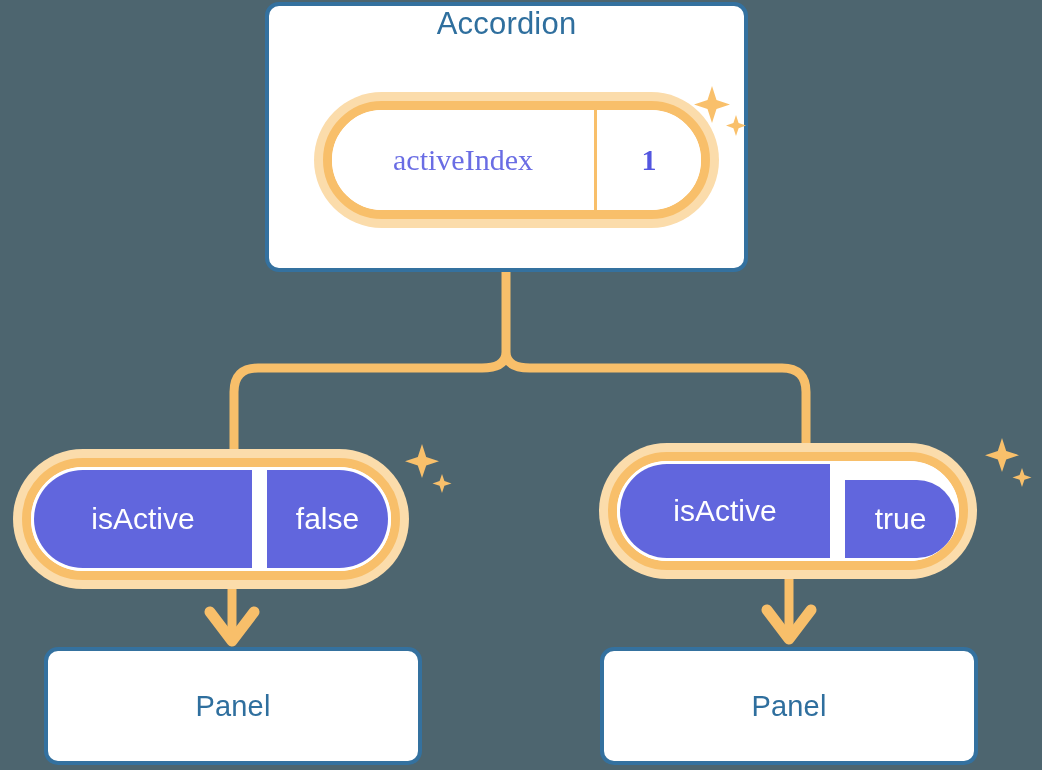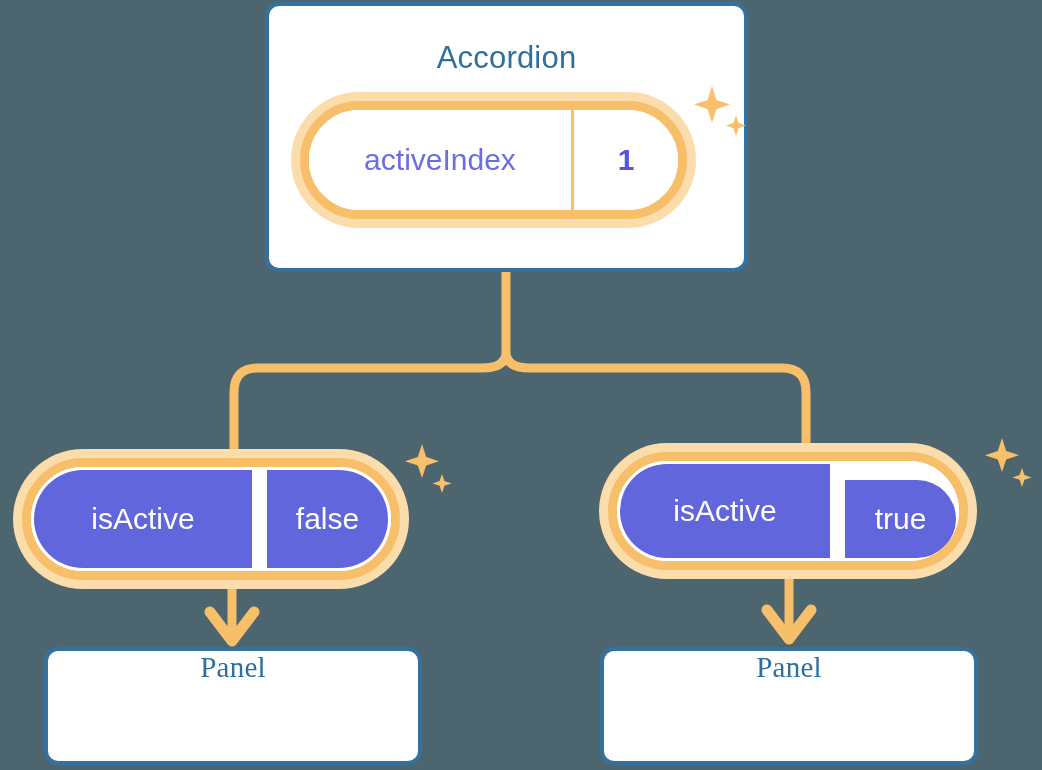--- a/index.html
+++ b/index.html
@@ -51,29 +51,28 @@
     white-space: nowrap;
   }
 
   #card-accordion {
     left: 265px;
     top: 2px;
     width: 483px;
     height: 270px;
   }
   #card-accordion .card-title {
-    margin-top: 34px;
   }
 
   .panel-card {
     width: 378px;
     height: 118px;
     display: flex;
+    align-items: center;
     justify-content: center;
-    font-family: Liberation Serif, serif;
   }
   #card-panel-left  { left: 44px;  top: 647px; }
   #card-panel-right { left: 600px; top: 647px; }
   .panel-card .card-title { font-size: 29px; }
 
   
   .pill {
     position: absolute;
     z-index: 3;
     display: inline-flex;
@@ -139,24 +138,25 @@
   }
   .pill-solid .pill-val {
     font-size: 30px;
     font-weight: 400;
     border-left: 3px solid #ffffff;
     border-radius: 0 999px 999px 0;
   }
 
   
   #pill-active-index {
-    left: 300px;
+    left: 323px;
     top: 101px;
     width: 387px;
     height: 118px;
+    font-family: Liberation Serif, serif;
   }
   #pill-active-index .pill-key { flex: 0 0 262px; }
   #pill-active-index .pill-val { flex: 1 1 auto; }
 
   #pill-is-active-left {
     left: 22px;
     top: 458px;
     width: 378px;
     height: 122px;
   }

